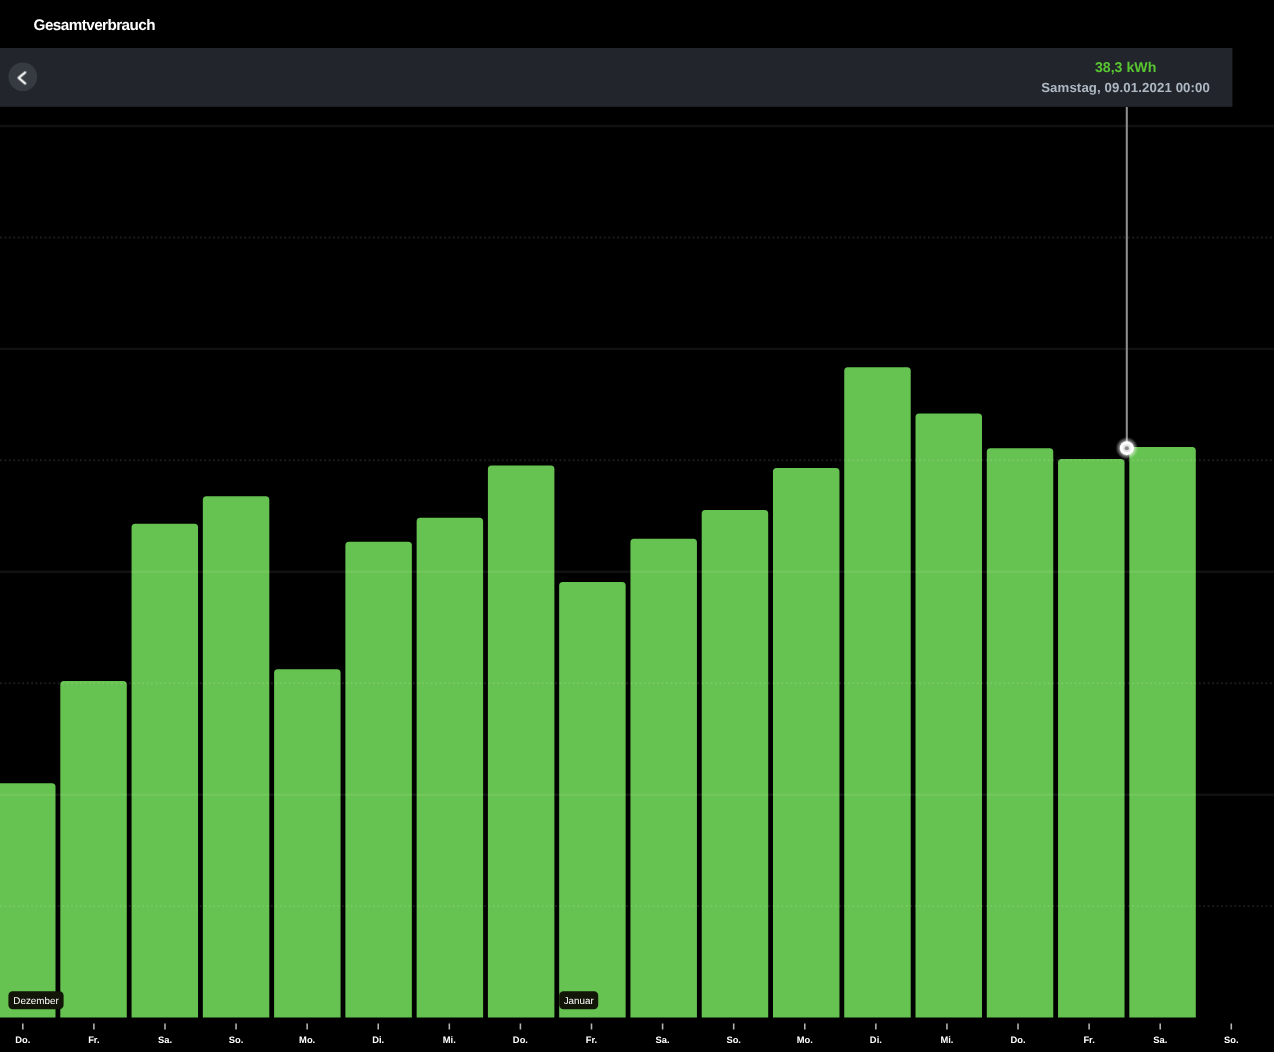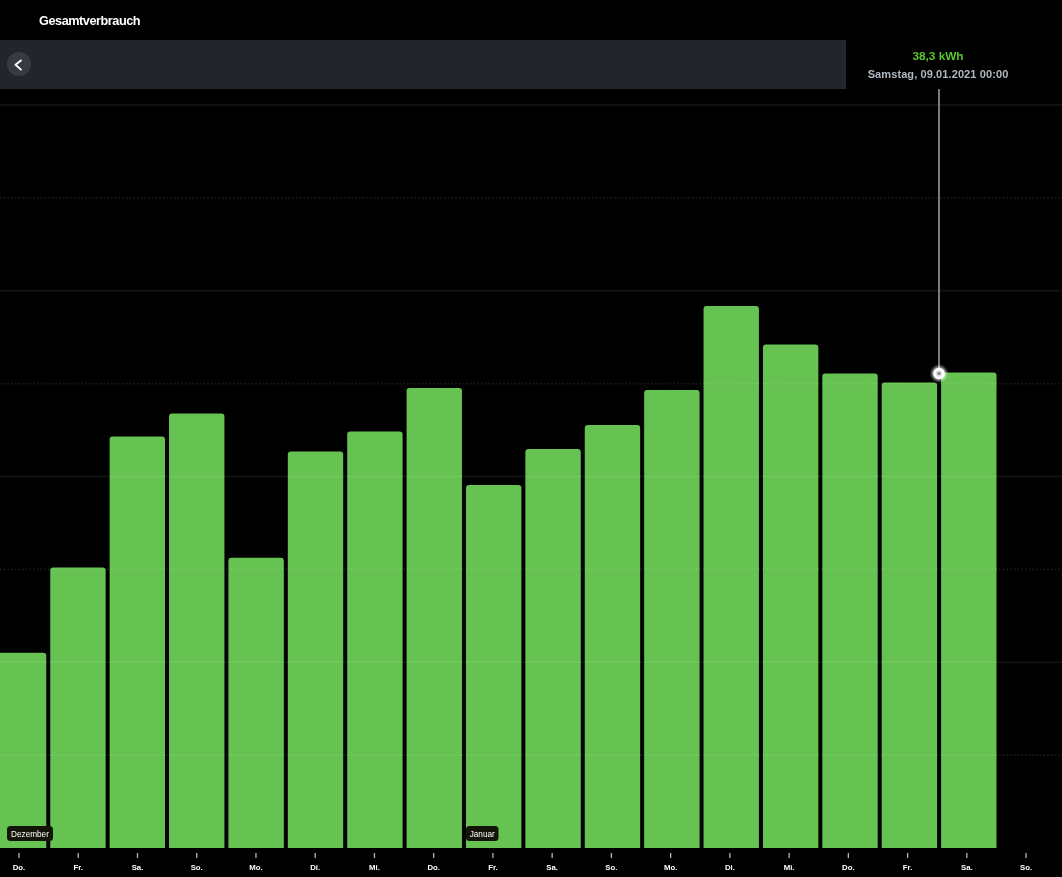--- a/index.html
+++ b/index.html
@@ -1,18 +1,18 @@
 <!DOCTYPE html>
 <html><head>
 <meta charset="utf-8">
 <style>
   html,body{margin:0;padding:0;background:#000;width:1062px;height:877px;overflow:hidden;}
   body{font-family:"Liberation Sans",sans-serif;position:relative;}
-  .title{position:absolute;left:39px;top:15.2px;color:#fff;font-size:12.7px;font-weight:700;letter-spacing:-0.45px;line-height:12.7px;will-change:transform;}
-  .header{position:absolute;left:0;top:40px;width:846px;height:49px;background:#22252b;}
+  .title{position:absolute;left:28px;top:15.2px;color:#fff;font-size:12.7px;font-weight:700;letter-spacing:-0.45px;line-height:12.7px;will-change:transform;}
+  .header{position:absolute;left:0;top:40px;width:1027px;height:49px;background:#22252b;}
   .backbtn{position:absolute;left:7px;top:12px;width:24px;height:24px;border-radius:50%;background:#363b41;}
   .tip{position:absolute;left:938px;top:0;width:0;height:49px;will-change:transform;}
   .tipval{position:absolute;top:10px;left:-100px;width:200px;text-align:center;color:#58c631;font-size:11.8px;font-weight:700;line-height:12px;}
   .tipdate{position:absolute;top:28px;left:-150px;width:300px;text-align:center;color:#aeb9c3;font-size:11px;font-weight:700;letter-spacing:0.1px;line-height:12px;}
   svg{position:absolute;left:0;top:89px;will-change:transform;}
 </style>
 </head>
 <body>
   <div class="title">Gesamtverbrauch</div>
   <div class="header">

